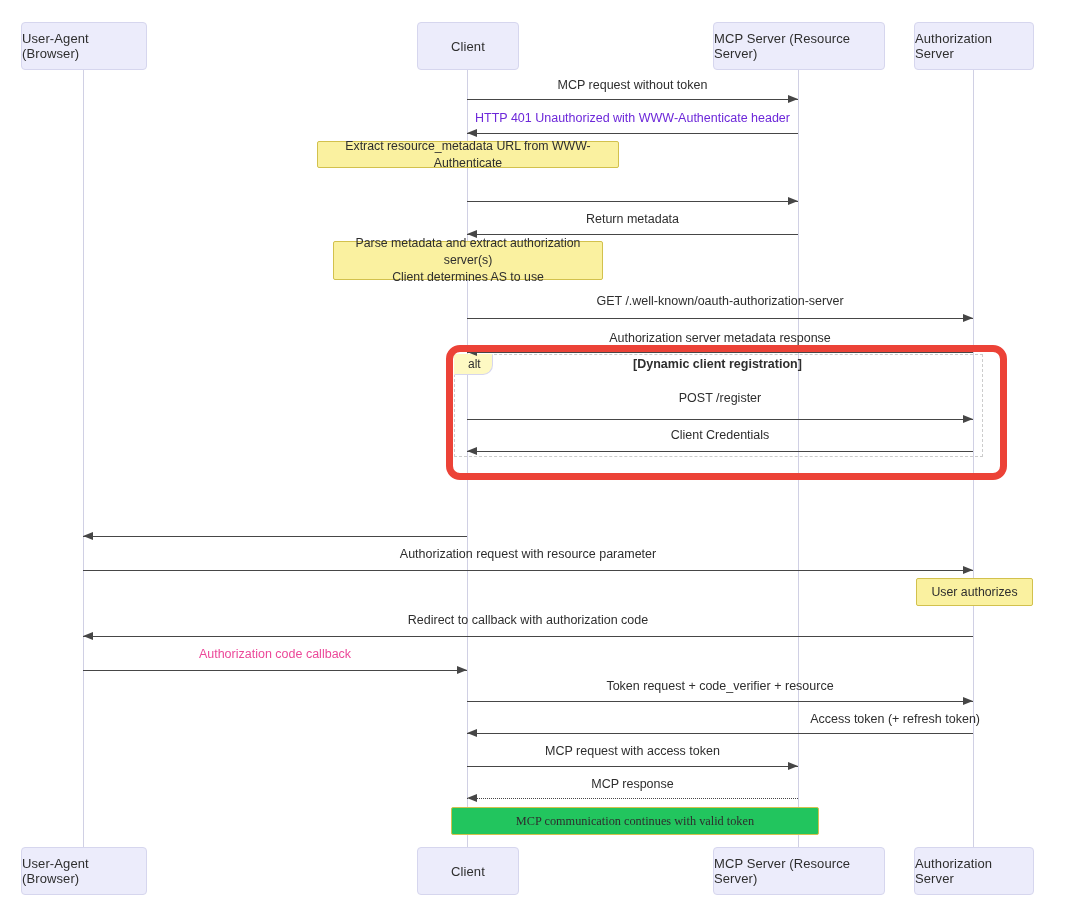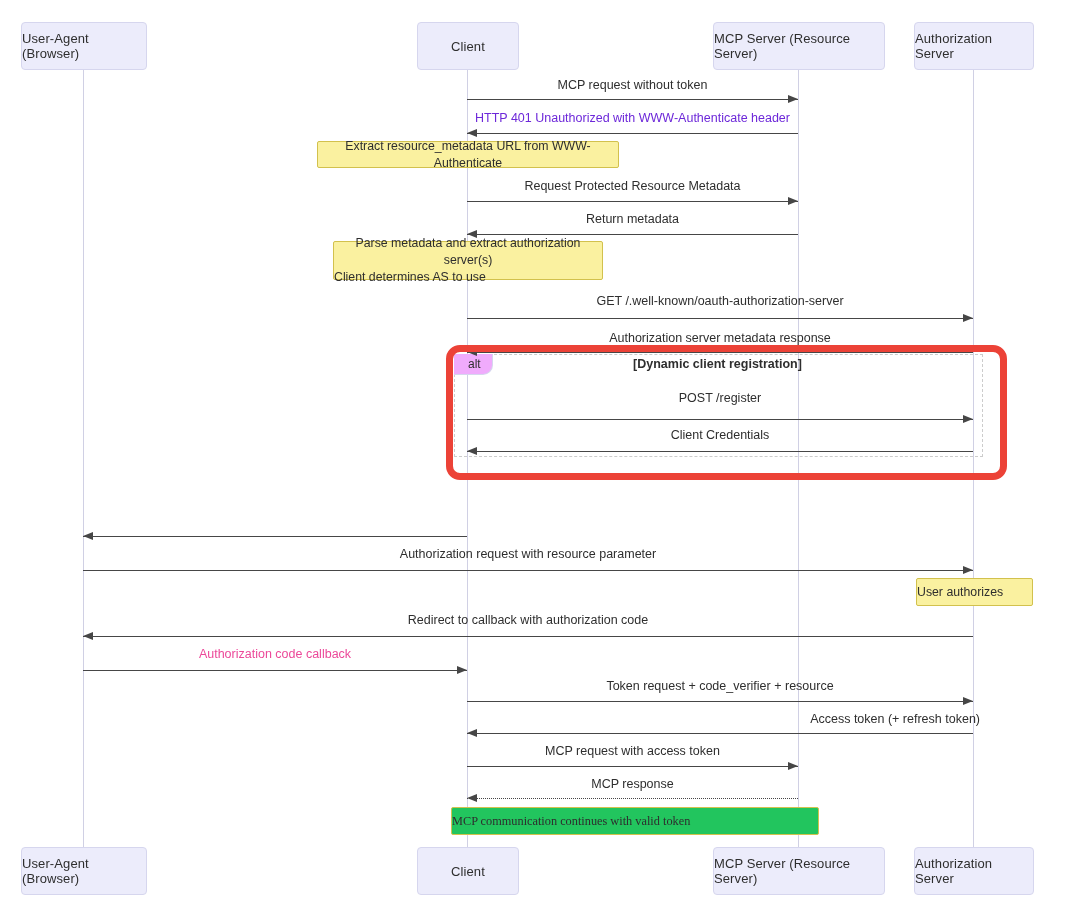--- a/index.html
+++ b/index.html
@@ -14,21 +14,21 @@
     font-size:13px;letter-spacing:.1px;
   }
   .msg-label{
     position:absolute;width:520px;text-align:center;font-size:12.5px;z-index:4;
     white-space:nowrap;
   }
   .msg-line{position:absolute;height:0;z-index:4;}
   .msg-head{position:absolute;width:0;height:0;z-index:4;}
   .note{
     position:absolute;z-index:5;border-radius:2px;
-    display:flex;flex-direction:column;align-items:flex-start;justify-content:center;
+    display:flex;flex-direction:column;align-items:center;justify-content:center;
     font-size:12.3px;line-height:17px;text-align:center;
   }
   .alt-frame{position:absolute;z-index:2;border:1px dashed #cccccc;background:transparent;}
   .alt-label{
     position:absolute;left:0;top:0;z-index:3;font-size:12px;
     padding:2px 11px 3px 9px;border-bottom-right-radius:10px;border-top-left-radius:2px;
   }
   .alt-title{
     position:absolute;left:0;right:0;top:4px;text-align:center;
     font-size:12.5px;font-weight:600;z-index:3;
@@ -37,29 +37,28 @@
 </style>
 </head>
 <body>
 
 <div id="stage">
     <div class="lifeline" style="left: 83px; top: 68px; height: 779px; background: rgb(208, 208, 228);"></div>
     <div class="lifeline" style="left: 467px; top: 68px; height: 779px; background: rgb(208, 208, 228);"></div>
     <div class="lifeline" style="left: 798px; top: 68px; height: 779px; background: rgb(208, 208, 228);"></div>
     <div class="lifeline" style="left: 973px; top: 68px; height: 779px; background: rgb(208, 208, 228);"></div>
     <div class="alt-frame" style="left: 454px; top: 354px; width: 527px; height: 101px; border-color: rgb(204, 204, 204);"></div>
-    <div class="alt-label" style="left: 454px; top: 354px; background: #f0abfc; color: rgb(46, 46, 46); border-width: 1px; border-style: solid; border-color: transparent rgb(214, 214, 238) rgb(214, 214, 238) transparent; border-image: initial; padding-left: 13px;">alt</div>
+    <div class="alt-label" style="left: 454px; top: 354px; background: #fef9c3; color: rgb(46, 46, 46); border-width: 1px; border-style: solid; border-color: transparent rgb(214, 214, 238) rgb(214, 214, 238) transparent; border-image: initial; padding-left: 13px;">alt</div>
     <div class="alt-title" style="left: 454px; top: 357px; width: 527px; color: rgb(46, 46, 46);">[Dynamic client registration]</div>
     <div class="msg-label" style="left: 372.5px; top: 78px; color: rgb(46, 46, 46);">MCP request without token</div>
     <div class="msg-line" style="left: 467px; top: 99px; width: 331px; border-top: 1.4px solid rgb(70, 70, 70);"></div>
     <div class="msg-head" style="left: 788px; top: 95px; border-top: 4.5px solid transparent; border-bottom: 4.5px solid transparent; border-left: 10px solid rgb(70, 70, 70);"></div>
     <div class="msg-label" style="left: 372.5px; top: 111px; color: #6d28d9;">HTTP 401 Unauthorized with WWW-Authenticate header</div>
     <div class="msg-line" style="left: 467px; top: 133px; width: 331px; border-top: 1.4px solid rgb(70, 70, 70);"></div>
     <div class="msg-head" style="left: 467px; top: 129px; border-top: 4.5px solid transparent; border-bottom: 4.5px solid transparent; border-right: 10px solid rgb(70, 70, 70);"></div>
-    <div class="msg-label" style="left: 372.5px; top: 179px; color: rgb(46, 46, 46);">Request Protected Resource Metadata</div>
     <div class="msg-line" style="left: 467px; top: 201px; width: 331px; border-top: 1.4px solid rgb(70, 70, 70);"></div>
     <div class="msg-head" style="left: 788px; top: 197px; border-top: 4.5px solid transparent; border-bottom: 4.5px solid transparent; border-left: 10px solid rgb(70, 70, 70);"></div>
     <div class="msg-label" style="left: 372.5px; top: 212px; color: rgb(46, 46, 46);">Return metadata</div>
     <div class="msg-line" style="left: 467px; top: 234px; width: 331px; border-top: 1.4px solid rgb(70, 70, 70);"></div>
     <div class="msg-head" style="left: 467px; top: 230px; border-top: 4.5px solid transparent; border-bottom: 4.5px solid transparent; border-right: 10px solid rgb(70, 70, 70);"></div>
     <div class="msg-label" style="left: 460px; top: 294px; color: rgb(46, 46, 46);">GET /.well-known/oauth-authorization-server</div>
     <div class="msg-line" style="left: 467px; top: 318px; width: 506px; border-top: 1.4px solid rgb(70, 70, 70);"></div>
     <div class="msg-head" style="left: 963px; top: 314px; border-top: 4.5px solid transparent; border-bottom: 4.5px solid transparent; border-left: 10px solid rgb(70, 70, 70);"></div>
     <div class="msg-label" style="left: 460px; top: 331px; color: rgb(46, 46, 46);">Authorization server metadata response</div>
     <div class="msg-line" style="left: 467px; top: 352px; width: 506px; border-top: 1.4px solid rgb(70, 70, 70);"></div>

